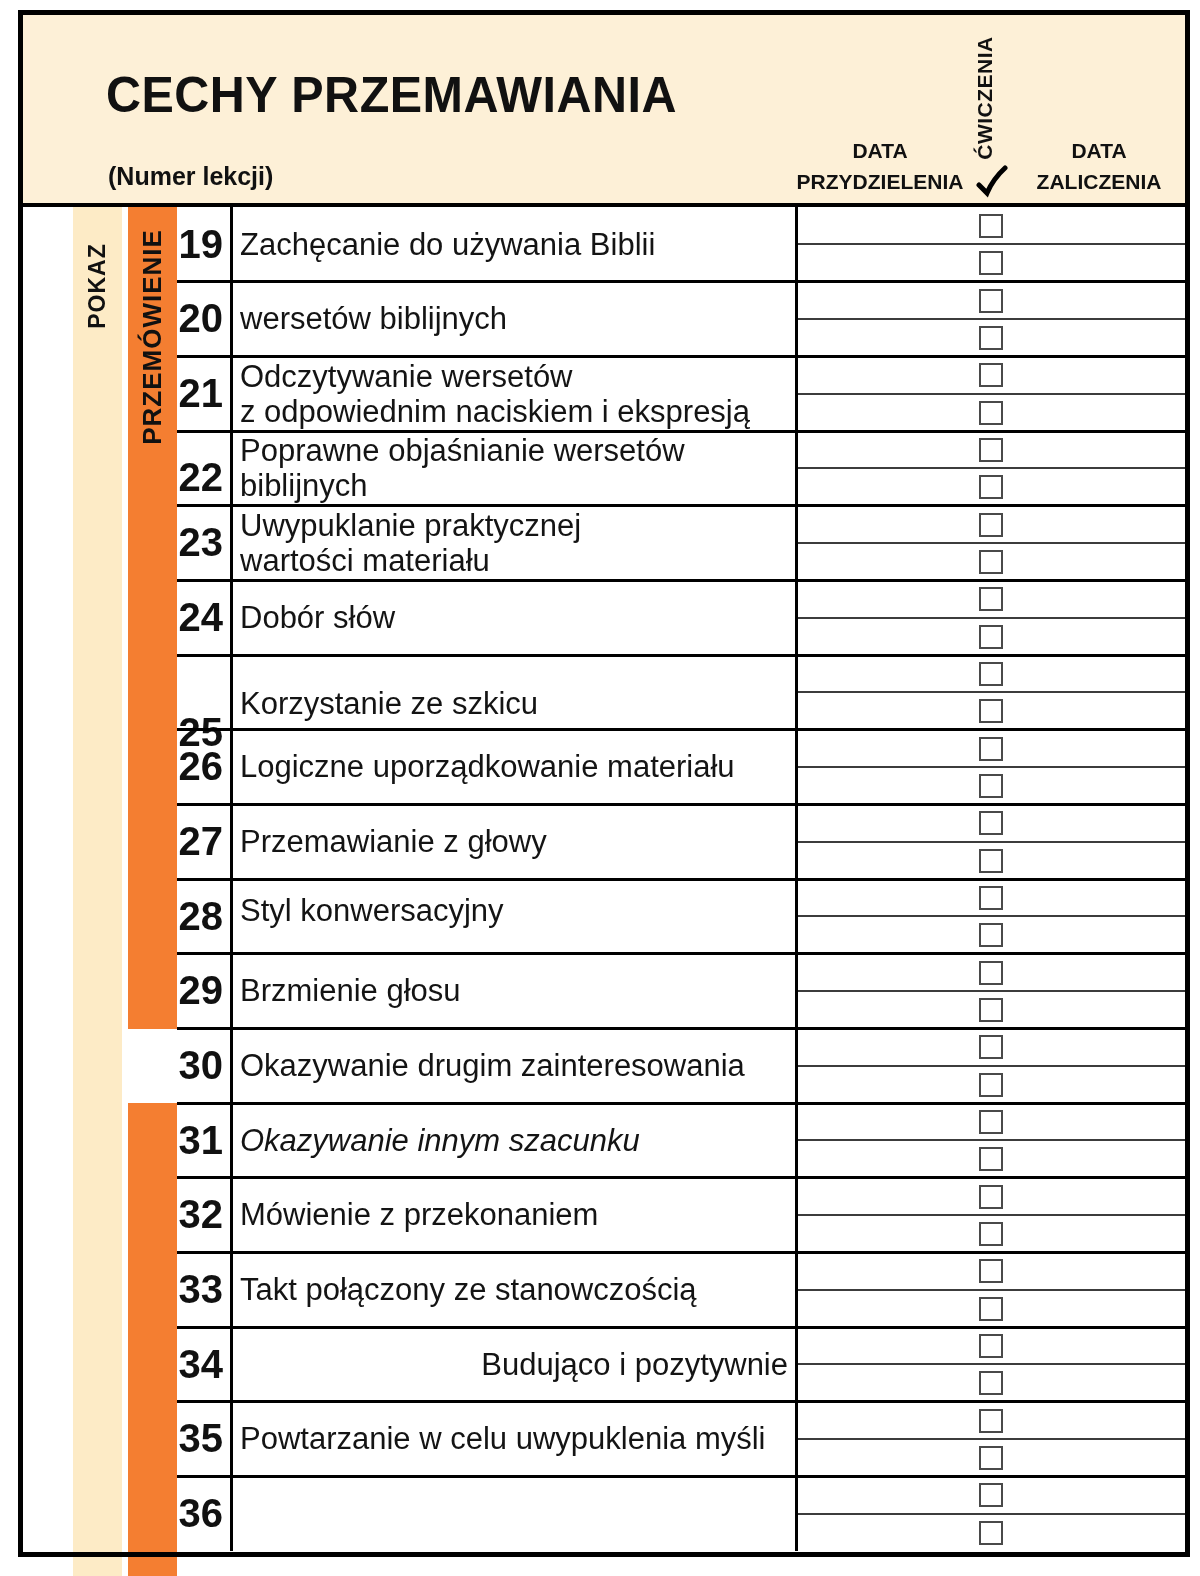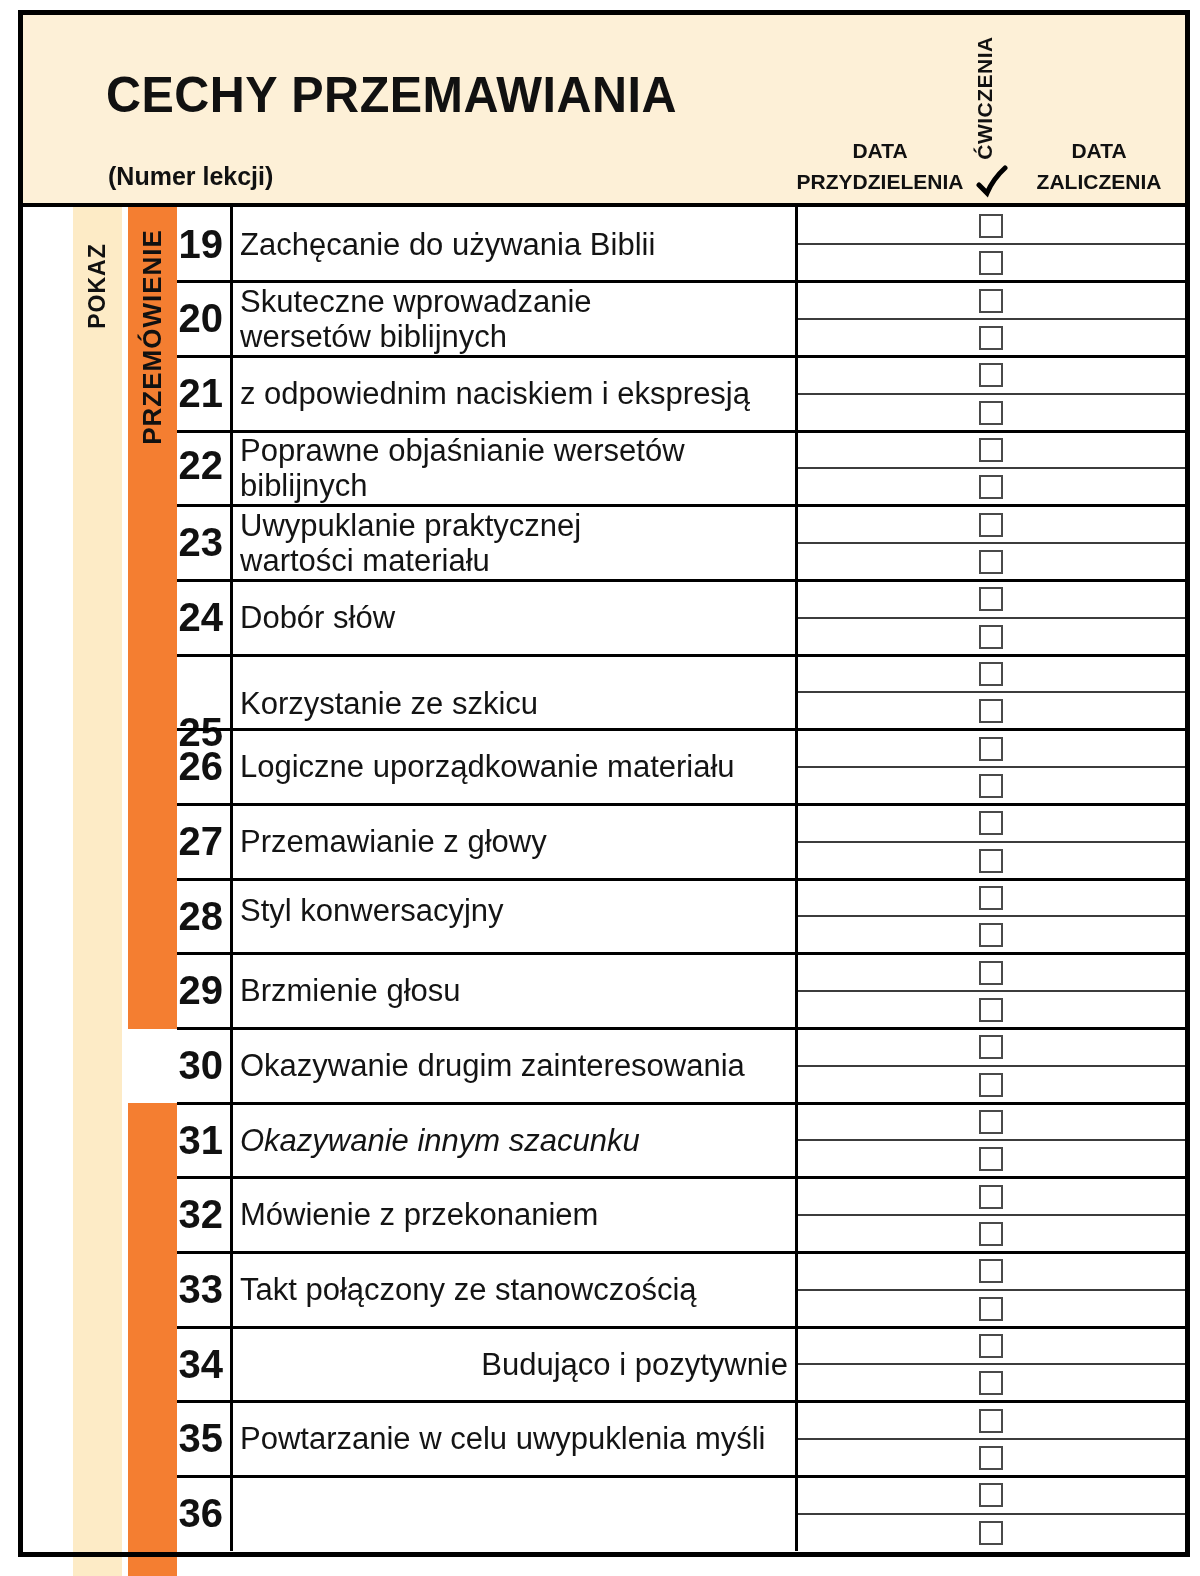--- a/index.html
+++ b/index.html
@@ -110,36 +110,36 @@
     <div class="abs lesson-number" style="top: 207px; height: 74.6667px;">19</div>
     <div class="abs lesson-title" style="top: 207px; height: 74.6667px;">
       <div>Zachęcanie do używania Biblii</div>
     </div>
     <div class="abs subrow-sep" style="top: 243.333px;"></div>
     <div class="abs checkbox" style="top: 214px;"></div>
     <div class="abs checkbox" style="top: 251.333px;"></div>
     <div class="abs row-sep" style="top: 280.167px;"></div>
     <div class="abs lesson-number" style="top: 281.667px; height: 74.6667px;">20</div>
     <div class="abs lesson-title" style="top: 281.667px; height: 74.6667px;">
-      <div>Skuteczne wprowadzanie</div>
       <div>wersetów biblijnych</div>
     </div>
     <div class="abs subrow-sep" style="top: 318px;"></div>
     <div class="abs checkbox" style="top: 288.667px;"></div>
     <div class="abs checkbox" style="top: 326px;"></div>
     <div class="abs row-sep" style="top: 354.833px;"></div>
     <div class="abs lesson-number" style="top: 356.333px; height: 74.6667px;">21</div>
     <div class="abs lesson-title" style="top: 356.333px; height: 74.6667px;">
+      <div>Odczytywanie wersetów</div>
       <div>z odpowiednim naciskiem i ekspresją</div>
     </div>
     <div class="abs subrow-sep" style="top: 392.667px;"></div>
     <div class="abs checkbox" style="top: 363.333px;"></div>
     <div class="abs checkbox" style="top: 400.667px;"></div>
     <div class="abs row-sep" style="top: 429.5px;"></div>
-    <div class="abs lesson-number" style="top: 437px; height: 56px;">22</div>
+    <div class="abs lesson-number" style="top: 449px; height: 56px;">22</div>
     <div class="abs lesson-title" style="top: 431px; height: 74.6667px;">
       <div>Poprawne objaśnianie wersetów biblijnych</div>
     </div>
     <div class="abs subrow-sep" style="top: 467.333px;"></div>
     <div class="abs checkbox" style="top: 438px;"></div>
     <div class="abs checkbox" style="top: 475.333px;"></div>
     <div class="abs row-sep" style="top: 504.167px;"></div>
     <div class="abs lesson-number" style="top: 505.667px; height: 74.6667px;">23</div>
     <div class="abs lesson-title" style="top: 505.667px; height: 74.6667px;">
       <div>Uwypuklanie praktycznej</div>

